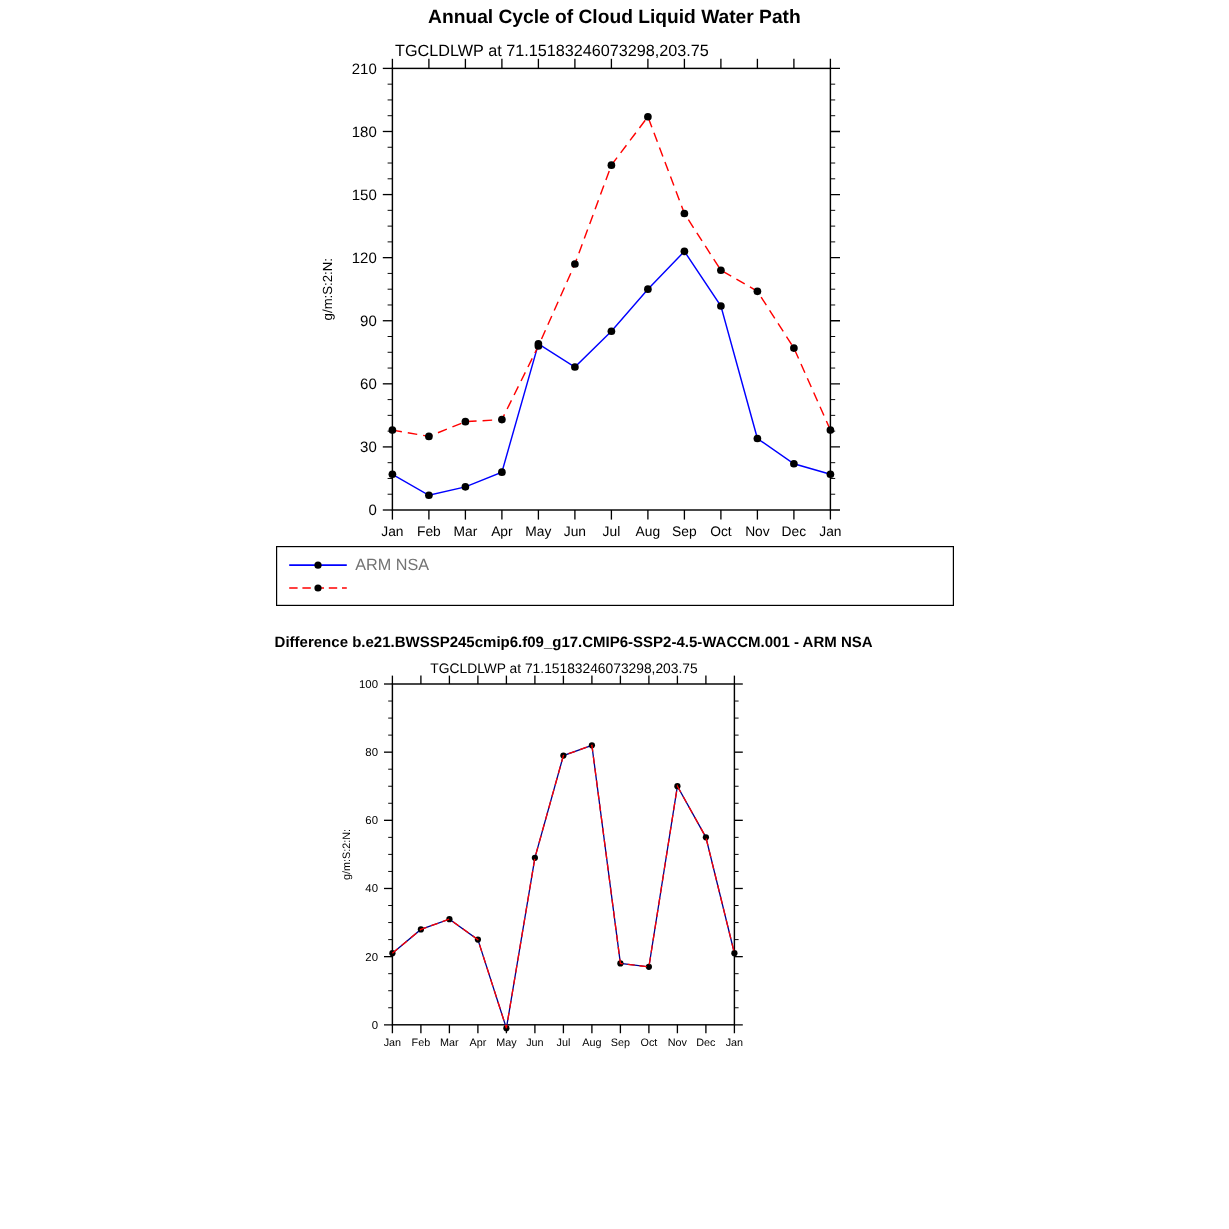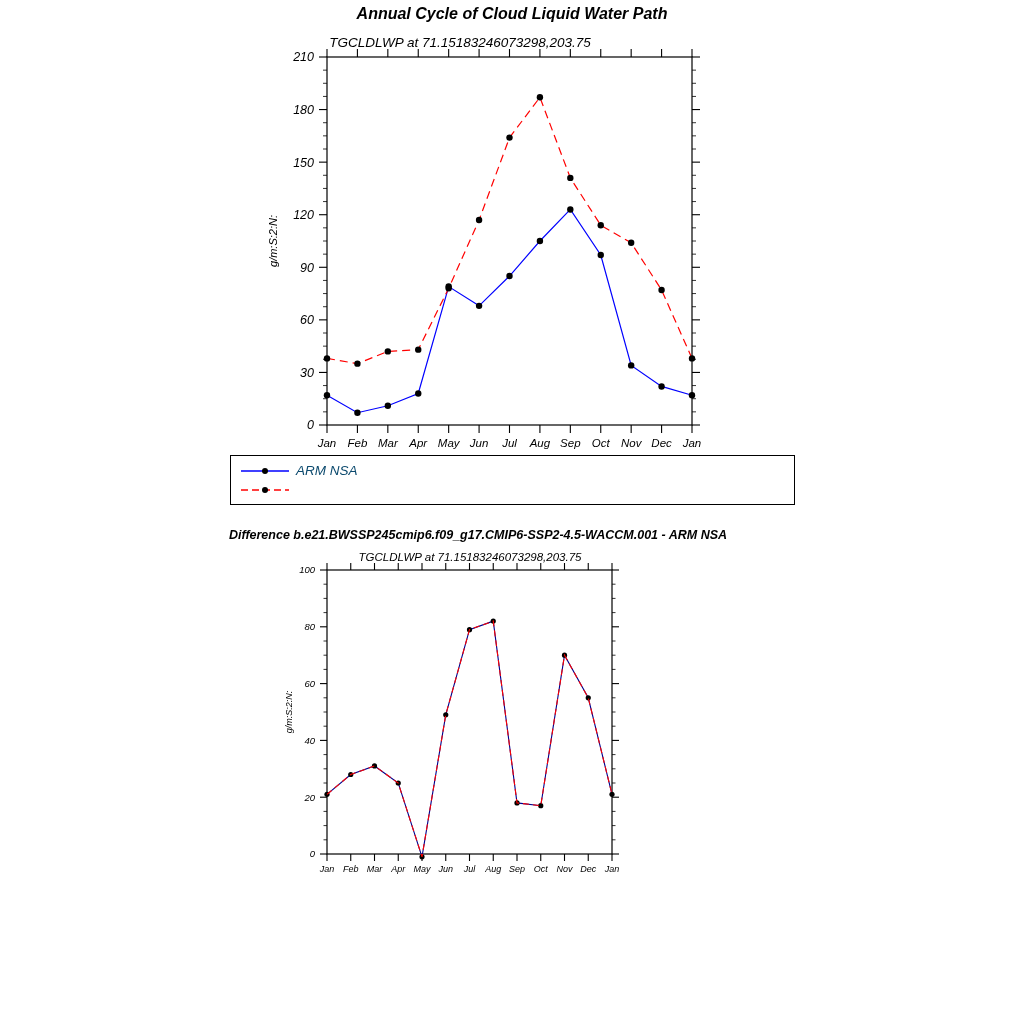--- a/index.html
+++ b/index.html
@@ -1,24 +1,24 @@
 <!DOCTYPE html>
 <html><head>
 <meta charset="utf-8">
 <style>
   html,body{margin:0;padding:0;background:#fff;}
   .page{position:relative;width:823px;height:1024px;background:#ffffff;
-        font-family:"Liberation Sans",sans-serif;overflow:hidden;font-style:italic;}
+        font-family:"Liberation Sans",sans-serif;overflow:hidden;}
   svg text{font-family:"Liberation Sans",sans-serif;fill:#000;}
   .charts{position:absolute;left:0;top:0;}
   .legend{position:absolute;left:230px;top:455px;width:565px;height:50px;
           border:1px solid #000;background:#fff;display:flex;flex-direction:column;
           justify-content:center;gap:5px;padding-left:8px;box-sizing:border-box;}
   .legend-row{display:flex;align-items:center;gap:5px;}
-  .legend-label{font-size:13.5px;color:#0c4a6e;white-space:nowrap;}
+  .legend-label{font-size:13.5px;color:#737373;white-space:nowrap;}
 </style>
 </head>
 <body>
 
 <div class="page">
 
   <svg class="charts" width="1024" height="1024" viewBox="0 0 1024 1024">
 
     <text x="512" y="19" text-anchor="middle" font-size="16" font-weight="bold">Annual Cycle of Cloud Liquid Water Path</text>
     <text x="460" y="47" text-anchor="middle" font-size="13.5">TGCLDLWP at 71.15183246073298,203.75</text>

